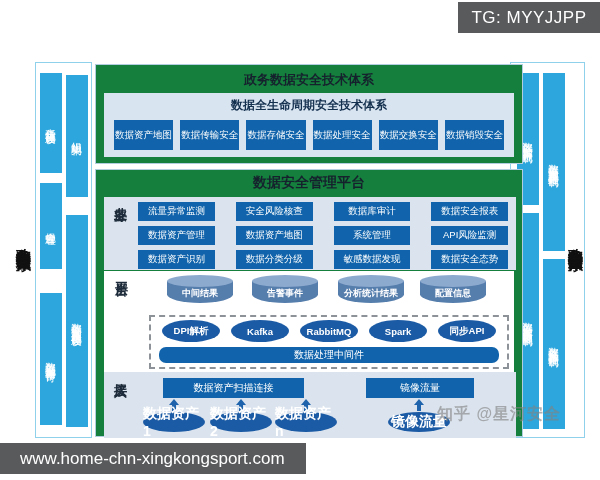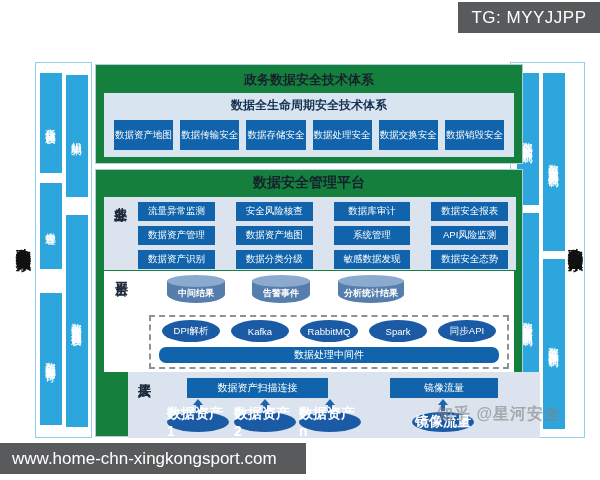--- a/index.html
+++ b/index.html
@@ -1,21 +1,21 @@
 <!DOCTYPE html>
 <html><head>
 <meta charset="utf-8">
 <style>
   * { margin:0; padding:0; box-sizing:border-box; }
   body { background:#fafafa; font-family:"Liberation Sans","DejaVu Sans",sans-serif; }
   #canvas { position:relative; width:600px; height:480px; background:#ffffff; overflow:hidden; margin:0 auto; }
 
   .darkbar { position:absolute; background:#595a5c; color:#fff; display:flex; align-items:center; }
   .tg-badge { left:458px; top:2px; width:142px; height:31px; justify-content:center; font-size:17px; letter-spacing:.5px; }
-  .site-bar { left:0; top:443px; width:306px; height:31px; padding-left:12px; font-size:17px; }
+  .site-bar { left:0; top:443px; width:306px; height:31px; padding-left:20px; font-size:17px; }
 
   .page-title { position:absolute; left:95px; top:36px; width:428px; text-align:center;
     font-size:16px; font-weight:bold; color:#1a1a1a; }
 
   
   .vtext { writing-mode:vertical-rl; text-orientation:upright; letter-spacing:1px; }
 
   .side-label { position:absolute; top:133px; height:215px; font-size:15px; font-weight:bold;
     color:#111; display:flex; align-items:center; justify-content:center; }
   .side-label.left { left:13px; width:20px; }
@@ -44,36 +44,36 @@
 
   .band { position:absolute; left:8px; width:412px; background:#dbe4ee; }
   .band-label { position:absolute; left:7px; top:0; bottom:0; display:flex; align-items:center;
     font-size:13px; font-weight:bold; color:#1d2b3a; }
   .biz-band { top:27px; height:73px; }
   .biz-grid { position:absolute; left:34px; right:8px; top:5px; display:grid;
     grid-template-columns:repeat(4,1fr); gap:5px 21px; }
   .biz-grid .node { height:19px; }
 
   .plat-area { position:absolute; left:8px; right:8px; top:101px; height:101px; background:#fff; }
-  .cylinder { position:absolute; top:10px; width:58px; height:22px; background:#567ead;
+  .cylinder { position:absolute; top:10px; width:66px; height:22px; background:#567ead;
     border-radius:0 0 50% 50% / 0 0 40% 40%; }
   .cylinder::before { content:""; position:absolute; top:-6px; left:0; width:100%; height:12px;
     background:#8ca9ce; border-radius:50%; }
   .cyl-label { position:relative; z-index:1; display:block; text-align:center; color:#fff;
     font-size:9px; font-weight:bold; padding-top:6px; }
   .dash-box { position:absolute; left:45px; right:5px; top:44px; height:54px;
     border:2px dashed #8d9298; }
   .ellipse-row { display:flex; justify-content:space-evenly; align-items:center; padding-top:3px; }
-  .ellipse { background:#1b5aa4; color:#fff; border-radius:50%; font-size:9.5px; font-weight:normal;
+  .ellipse { background:#1b5aa4; color:#fff; border-radius:50%; font-size:9.5px; font-weight:bold;
     min-width:58px; height:22px; display:flex; align-items:center; justify-content:center;
     padding:6px 6px; text-align:center; }
   .mw-bar { position:absolute; left:8px; right:8px; bottom:4px; height:16px; background:#1164ab;
     color:#fff; font-size:10px; display:flex; align-items:center; justify-content:center;border-radius:7px; }
 
-  .acc-band { top:202px; height:66px;margin-left:24px; }
+  .acc-band { top:202px; height:66px; }
   .acc-bar { position:absolute; top:6px; height:20px; background:#1164ab; color:#fff;
     font-size:10px; display:flex; align-items:center; justify-content:center; }
   .acc-ellipse { position:absolute; top:40px; width:62px; height:20px; background:#1b5aa4;
     border-radius:50%; color:#fff; font-size:14px; font-weight:bold; display:flex;
     align-items:center; justify-content:center; }
   .up-arrow { position:absolute; top:27px; width:12px; height:13px; }
   .up-arrow::before { content:""; position:absolute; left:1px; top:0; width:0; height:0;
     border-left:5px solid transparent; border-right:5px solid transparent;
     border-bottom:6px solid #1e63ab; }
   .up-arrow::after { content:""; position:absolute; left:4px; top:5px; width:4px; height:7px;
@@ -147,20 +147,23 @@
       <div class="band-label vtext" style="left:8px;">平台层</div>
       <div class="cylinder" style="left:63px;">
         <span class="cyl-label">中间结果</span>
         </div>
       <div class="cylinder" style="left:148px;">
         <span class="cyl-label">告警事件</span>
         </div>
       <div class="cylinder" style="left:234px; width:66px;">
         <span class="cyl-label">分析统计结果</span>
         </div>
+      <div class="cylinder" style="left:316px;">
+        <span class="cyl-label">配置信息</span>
+        </div>
 
       <div class="dash-box">
         <div class="ellipse-row">
           <div class="ellipse">DPI解析</div>
           <div class="ellipse">Kafka</div>
           <div class="ellipse">RabbitMQ</div>
           <div class="ellipse">Spark</div>
           <div class="ellipse">同步API</div>
         </div>
         <div class="mw-bar">数据处理中间件</div>

